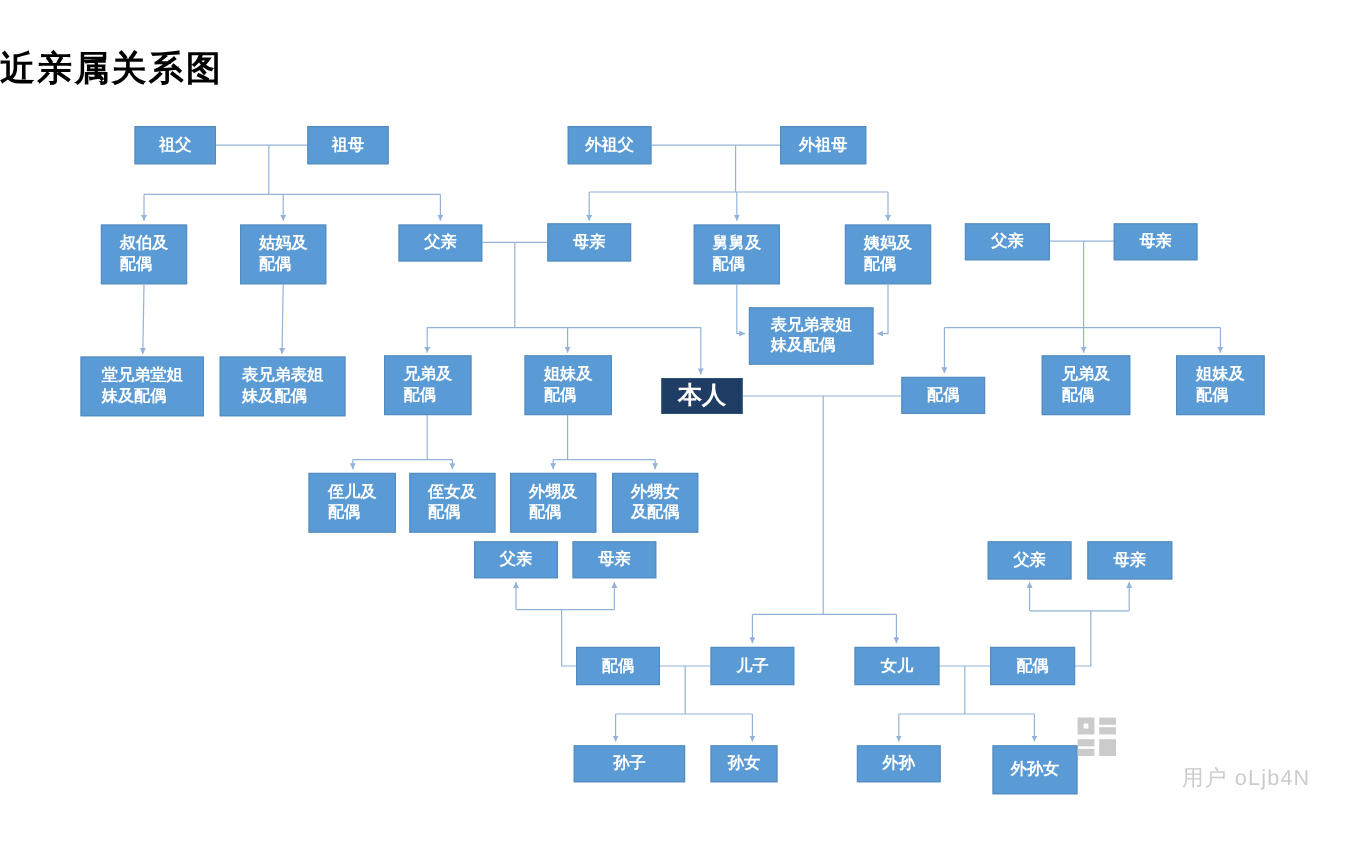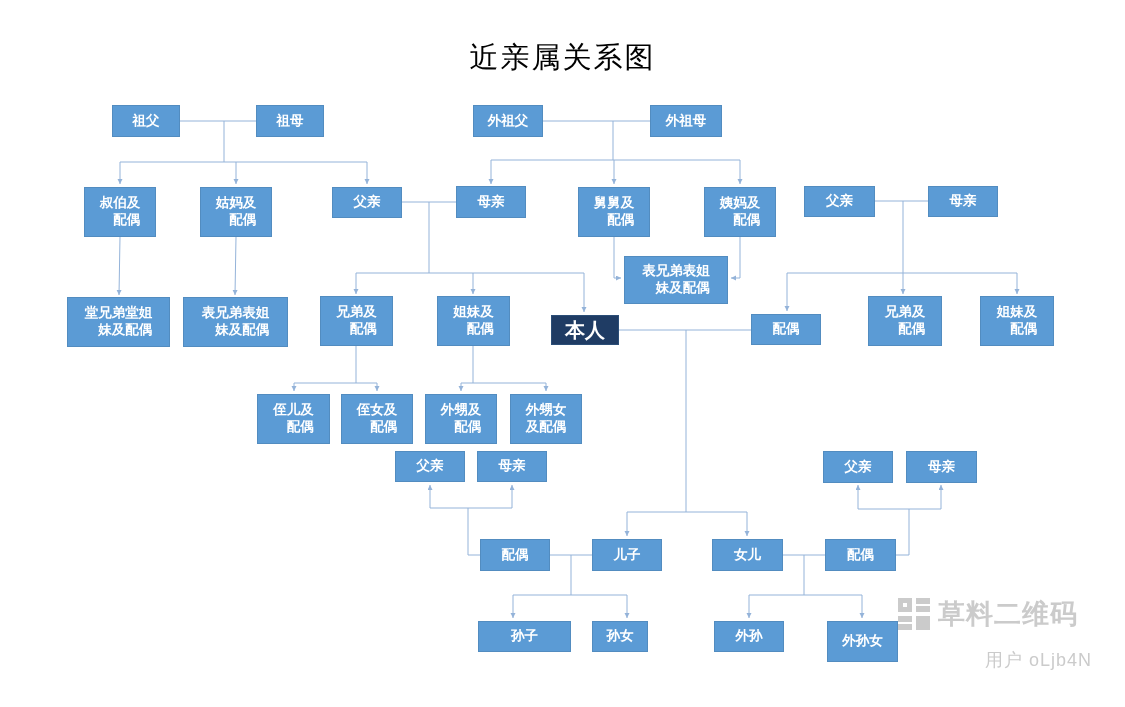--- a/index.html
+++ b/index.html
@@ -2,45 +2,45 @@
 <html style="--node: #5B9BD5; --self-node: #1F3C64; --line: #94B3D9; --node-text: #FFFFFF; --title-text: #000000; --watermark: #CBCBCB;"><head>
 <meta charset="utf-8">
 <style>
   html,body { margin:0; padding:0; background:#fff; }
   #stage {
     position:relative; width:1125px; height:707px; background:#ffffff;
     overflow:hidden; font-family:"Liberation Sans", sans-serif;
   }
   #title {
     position:absolute; top:38px; left:0; width:100%;
-    text-align:center; font-size:29px; font-weight:normal;
+    text-align:left; font-size:29px; font-weight:bold;
     letter-spacing:2px; color:var(--title-text,#000);
   }
   #wires { position:absolute; left:0; top:0; width:1125px; height:707px; }
   .cl { fill:none; stroke:var(--line,#94B3D9); stroke-width:1; }
   .arrfill { fill:var(--line,#94B3D9); }
   .n {
     position:absolute; box-sizing:border-box;
     display:flex; align-items:center; justify-content:center;
-    text-align:right; white-space:pre-line;
+    text-align:left; white-space:pre-line;
     background:var(--node,#5B9BD5); color:var(--node-text,#fff);
     font-size:13.5px; font-weight:bold; line-height:1.25;
     border:1px solid rgba(65,113,156,0.35);
   }
   .n.self { background:var(--self-node,#1F3C64); font-size:20px; }
   #watermark {
     position:absolute; left:896px; top:596px; width:196px;
     display:flex; flex-direction:column; align-items:flex-end;
     color:var(--watermark,#cccccc);
     text-shadow:1px 1px 0 rgba(255,255,255,0.85);
     pointer-events:none;
   }
   #watermark .brandrow { display:flex; align-items:center; gap:6px; width:100%; }
   #watermark .brand { font-size:27px; font-weight:bold; letter-spacing:1px; flex:1; }
-  #watermark .user  { font-size:18px; letter-spacing:1px; margin-top:16px; }
+  #watermark .user  { font-size:18px; letter-spacing:1px; margin-top:4px; }
 </style>
 </head>
 <body>
 
 <div id="stage">
 
   <div id="title">近亲属关系图</div>
 
   <svg id="wires" viewBox="0 0 1125 707">
     <defs>
@@ -185,18 +185,17 @@
   <div id="watermark">
     <div class="brandrow">
       <svg width="36" height="36" viewBox="0 0 36 36">
         <path class="wmfill" fill-rule="evenodd" d="M2,2 h14 v14 h-14 Z M7,7 h4 v4 h-4 Z" fill="#CBCBCB"></path>
         <rect class="wmfill" x="20" y="2" width="14" height="6" fill="#CBCBCB"></rect>
         <rect class="wmfill" x="20" y="10" width="14" height="6" fill="#CBCBCB"></rect>
         <rect class="wmfill" x="2" y="20" width="14" height="6" fill="#CBCBCB"></rect>
         <rect class="wmfill" x="2" y="28" width="14" height="6" fill="#CBCBCB"></rect>
         <rect class="wmfill" x="20" y="20" width="14" height="14" fill="#CBCBCB"></rect>
       </svg>
-      <span class="brand">草料二维码</span>
     </div>
     <span class="user">用户 oLjb4N</span>
   </div>
 
 </div>
 
 </body></html>

